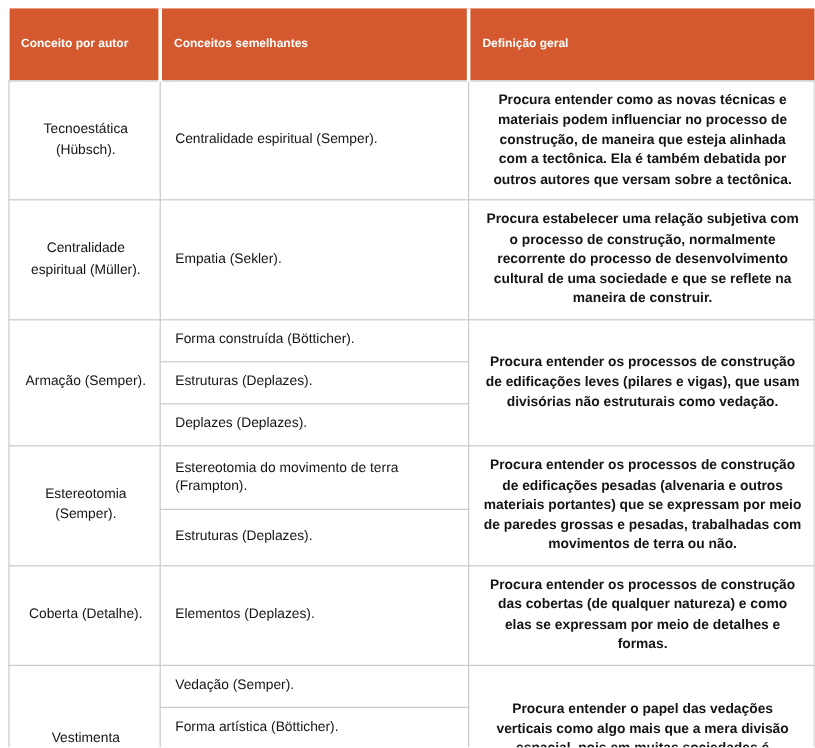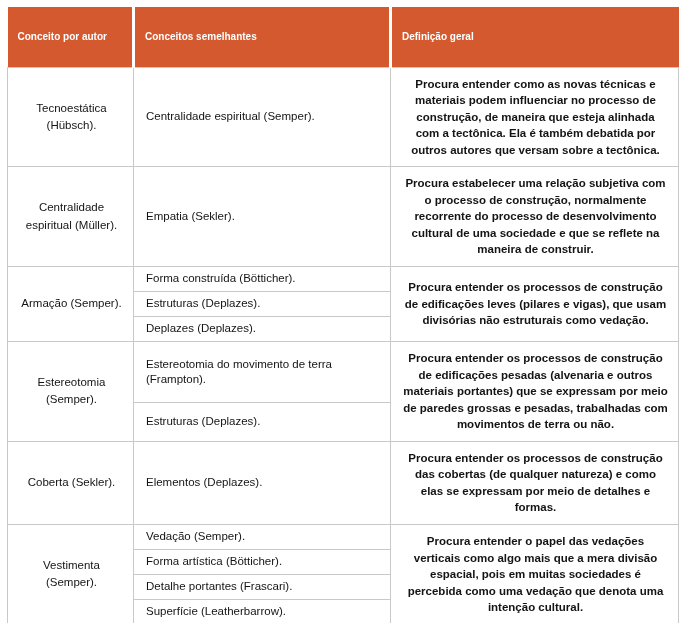--- a/index.html
+++ b/index.html
@@ -46,21 +46,21 @@
     vertical-align: middle;
     background: #ffffff;
   }
   td.concept {
     padding: 6px 8px 6px 10px;
     line-height: 1.5;
     text-align: center;
   }
   td.similar {
     padding: 4px 8px 4px 12px;
-    height: 25px;
+    height: 35px;
     line-height: 1.35;
   }
   td.definition {
     padding: 8px 10px 8px 12px;
     font-weight: 700;
     line-height: 1.44;
     text-align: center;
   }
 </style>
 </head>
@@ -104,21 +104,21 @@
         </tr>
         <tr>
           <td class="concept" rowspan="2">Estereotomia (Semper).</td>
           <td class="similar">Estereotomia do movimento de terra (Frampton).</td>
           <td class="definition" rowspan="2">Procura entender os processos de construção de edificações pesadas (alvenaria e outros materiais portantes) que se expressam por meio de paredes grossas e pesadas, trabalhadas com movimentos de terra ou não.</td>
         </tr>
         <tr>
           <td class="similar">Estruturas (Deplazes).</td>
         </tr>
         <tr>
-          <td class="concept" rowspan="1">Coberta (Sekler).</td>
+          <td class="concept" rowspan="1">Coberta (Detalhe).</td>
           <td class="similar">Elementos (Deplazes).</td>
           <td class="definition" rowspan="1">Procura entender os processos de construção das cobertas (de qualquer natureza) e como elas se expressam por meio de detalhes e formas.</td>
         </tr>
         <tr>
           <td class="concept" rowspan="4">Vestimenta (Semper).</td>
           <td class="similar">Vedação (Semper).</td>
           <td class="definition" rowspan="4">Procura entender o papel das vedações verticais como algo mais que a mera divisão espacial, pois em muitas sociedades é percebida como uma vedação que denota uma intenção cultural.</td>
         </tr>
         <tr>
           <td class="similar">Forma artística (Bötticher).</td>

